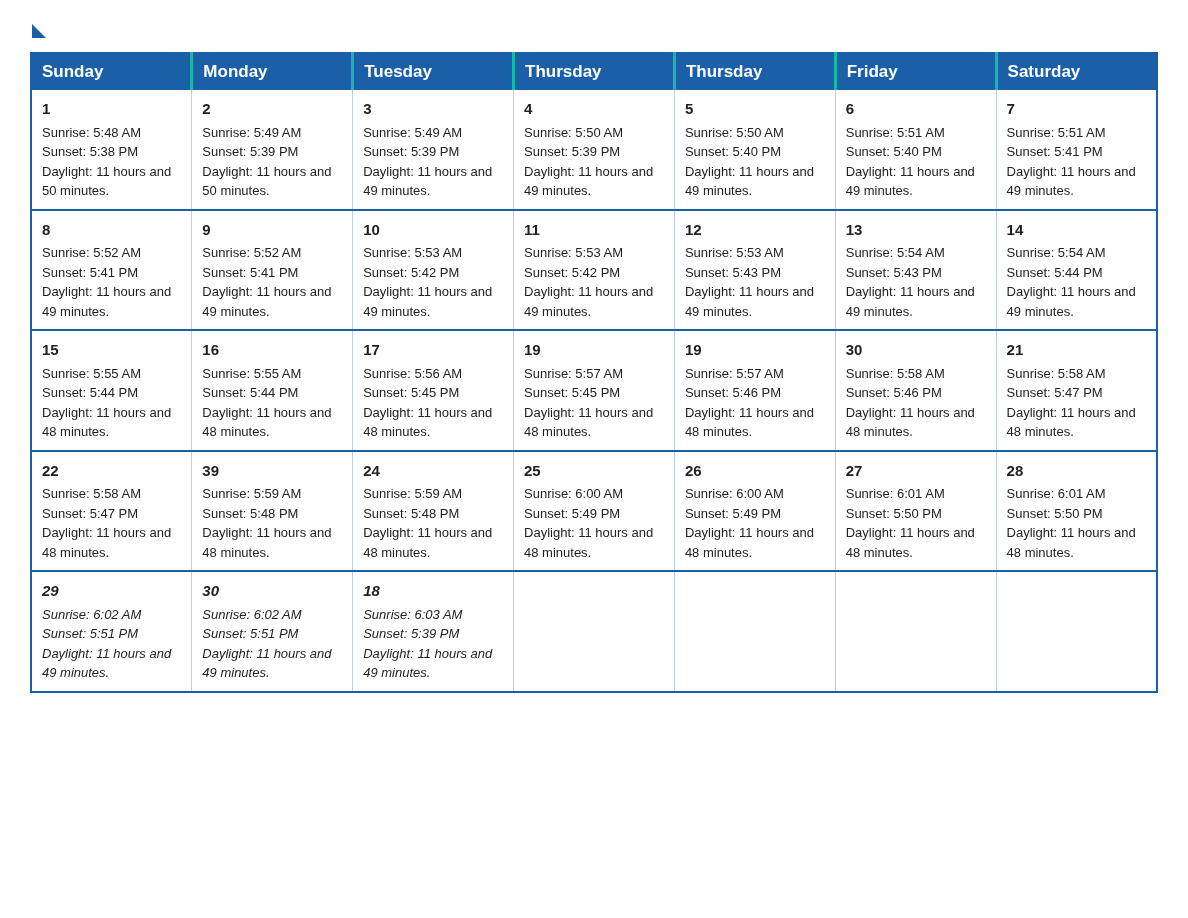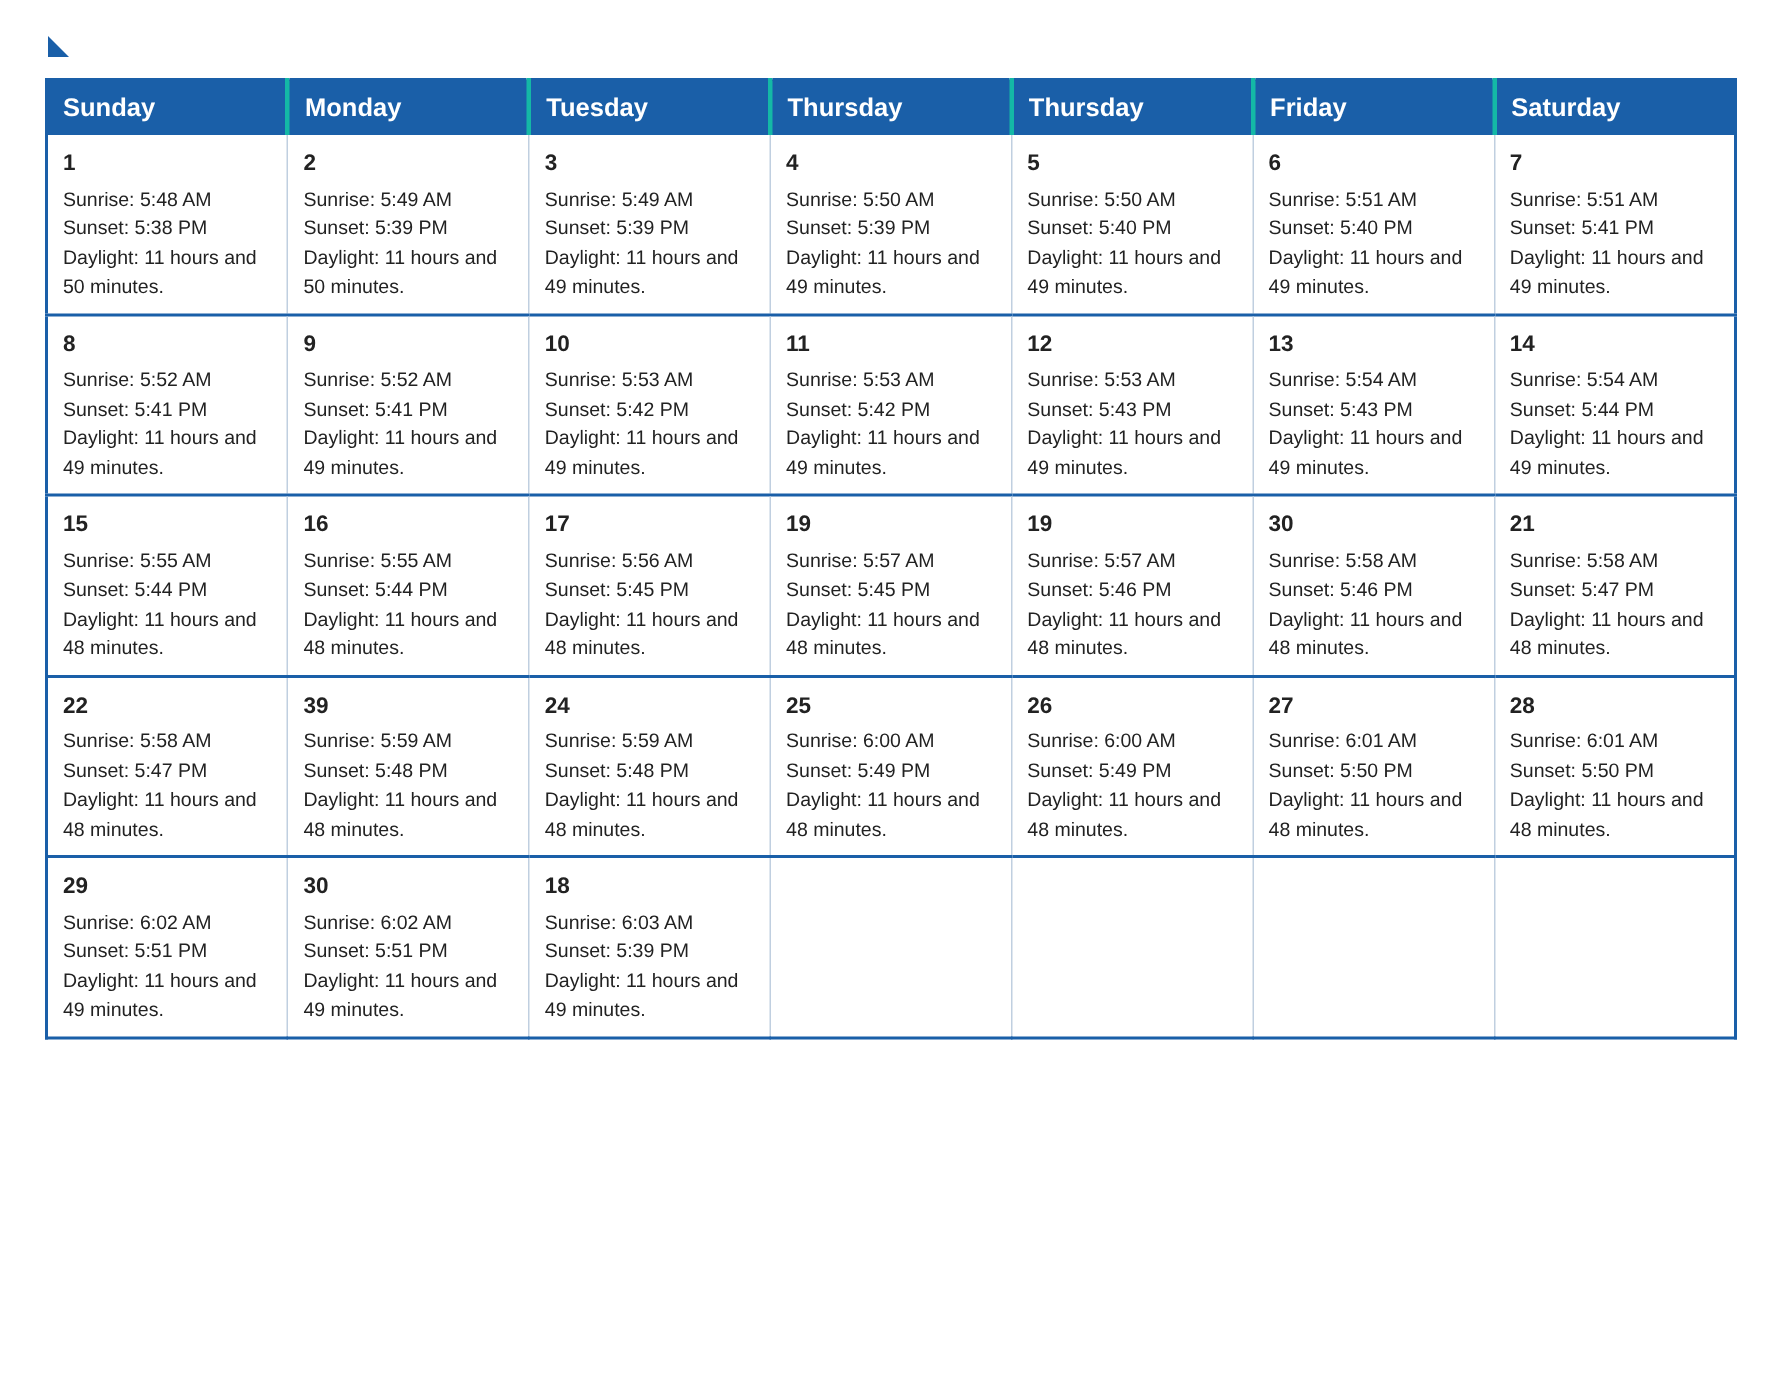--- a/index.html
+++ b/index.html
@@ -86,20 +86,21 @@
       border-bottom: 2px solid #1a5fa8;
       font-size: 13px;
       line-height: 1.5;
       width: calc(100% / 7);
     }
     .calendar-table td:last-child {
       border-right: none;
     }
     .calendar-table tr:last-child td {
       border-bottom: none;
+      font-style: italic;
     }
     .day-num {
       font-size: 15px;
       font-weight: bold;
       margin-bottom: 2px;
       display: block;
     }
     .day-info {
       color: #222;
       font-size: 13px;

